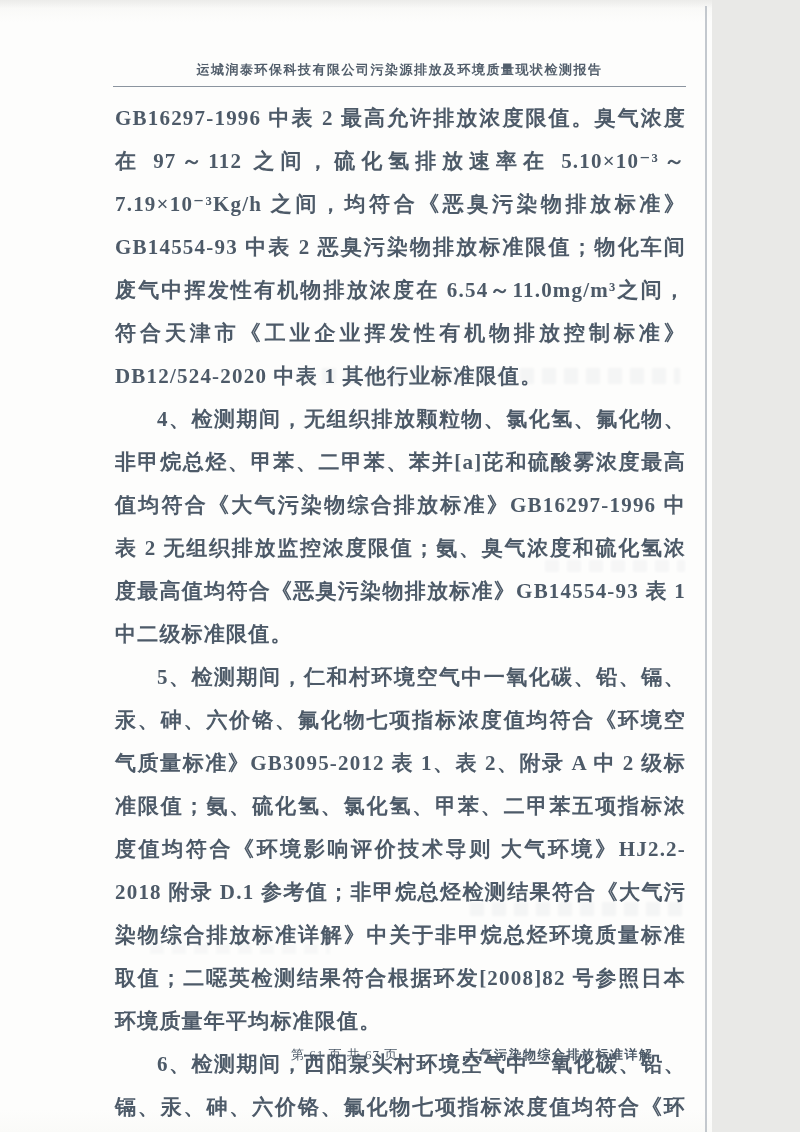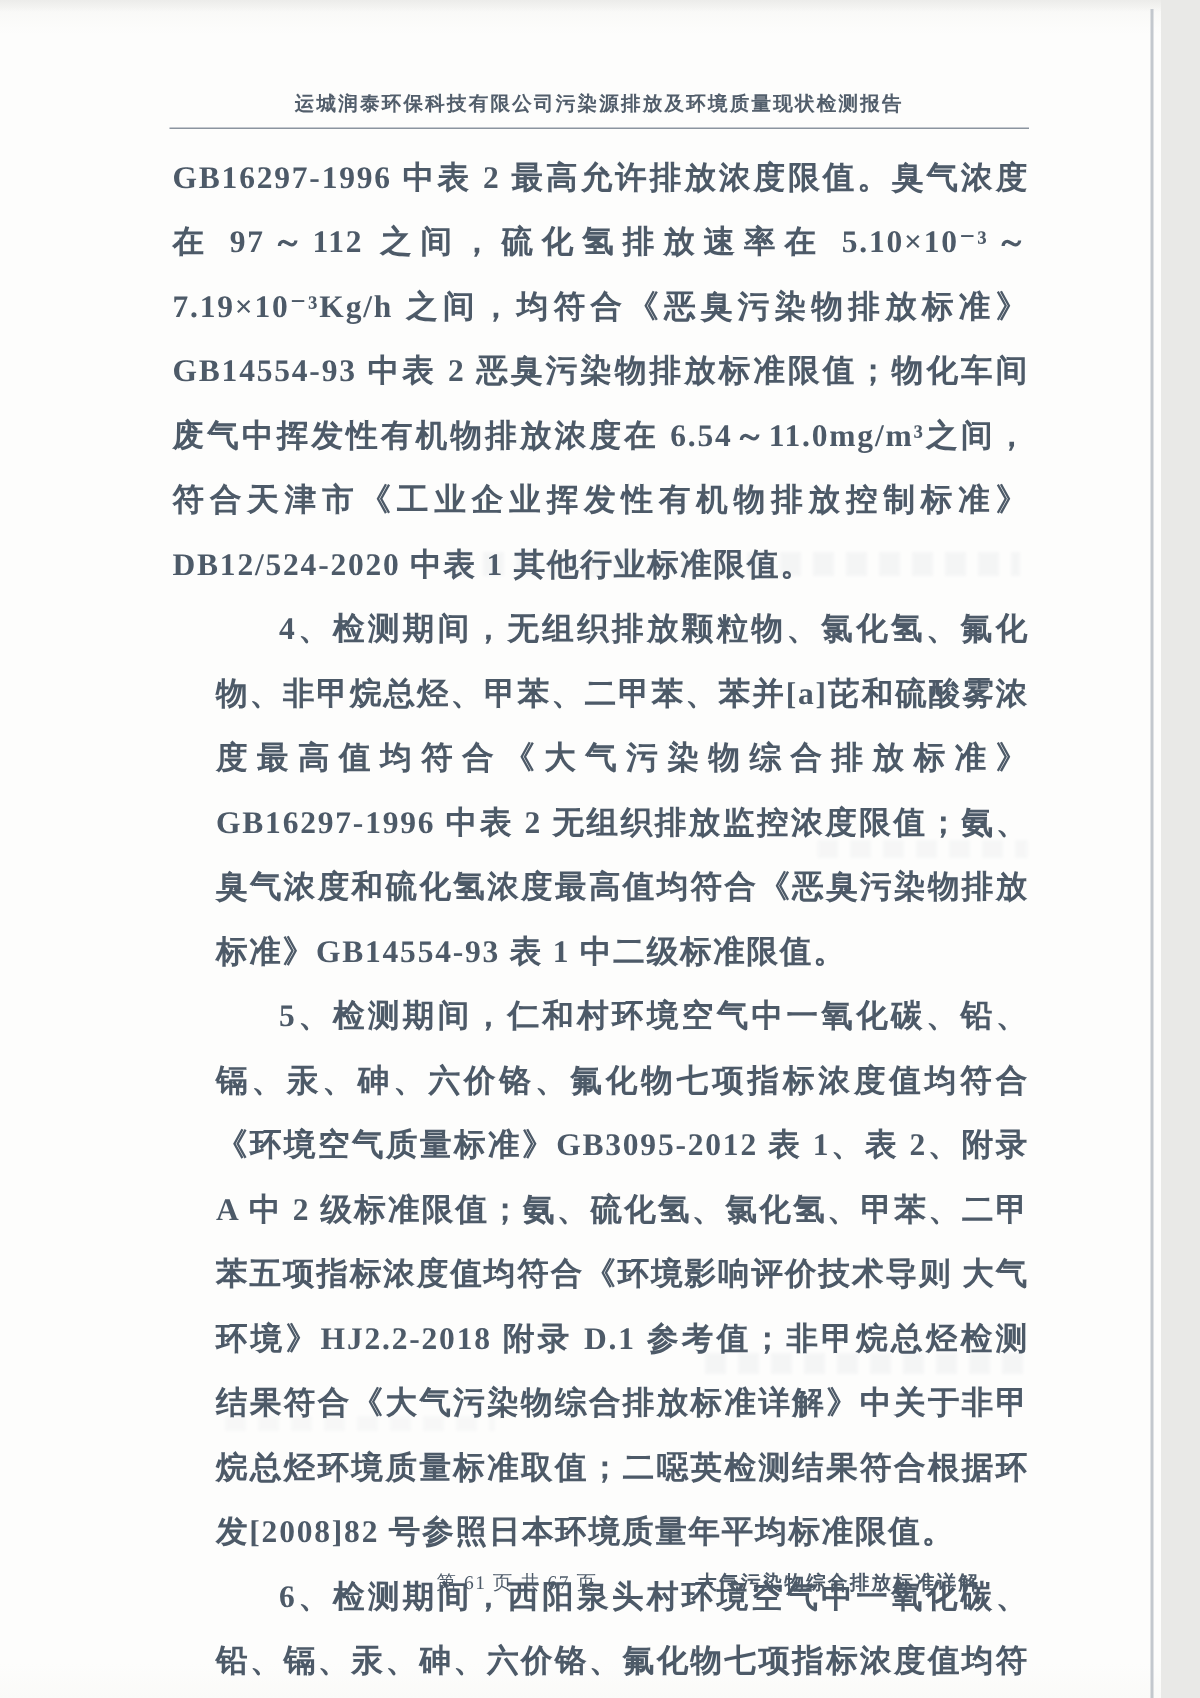--- a/index.html
+++ b/index.html
@@ -4,21 +4,21 @@
 <style>
   html,body{margin:0;padding:0;}
   body{
     width:800px;height:1132px;
     background:#e9e9e7;
     font-family:"Liberation Serif","DejaVu Serif",serif;
     overflow:hidden;
   }
   .scan{
     position:relative;
-    width:774px;height:1132px;
+    width:712px;height:1132px;
     background:linear-gradient(180deg,#f7f7f5 0%,#fdfdfc 2%,#fdfdfc 98%,#fafaf8 100%);
     color:#4d5a68;
     overflow:hidden;
   }
   
   .edge-right{
     position:absolute;top:6px;right:5px;bottom:0;width:2px;
     background:#b9bec5;opacity:.85;
   }
   .edge-top{
@@ -41,21 +41,21 @@
   
   .body-text{
     position:absolute;left:115px;top:97px;width:571px;
     font-size:21px;
     line-height:43px;
     text-align:justify;
     letter-spacing:1.2px;
     color:#4d5a68;
   }
   .body-text p{margin:0;padding:0;font-weight:bold;}
-  .body-text p.indent{text-indent:2em;margin-left:29px;}
+  .body-text p.indent{text-indent:2em;}
   
   .smudge{
     position:absolute;height:16px;
     background:repeating-linear-gradient(90deg,#6b7b8c 0 14px,rgba(255,255,255,0) 14px 22px);
     opacity:0.055;
     filter:blur(1.2px);
     pointer-events:none;
   }
   .smudge-1{left:300px;top:368px;width:380px;}
   .smudge-2{left:545px;top:560px;width:140px;height:12px;opacity:.045;}

